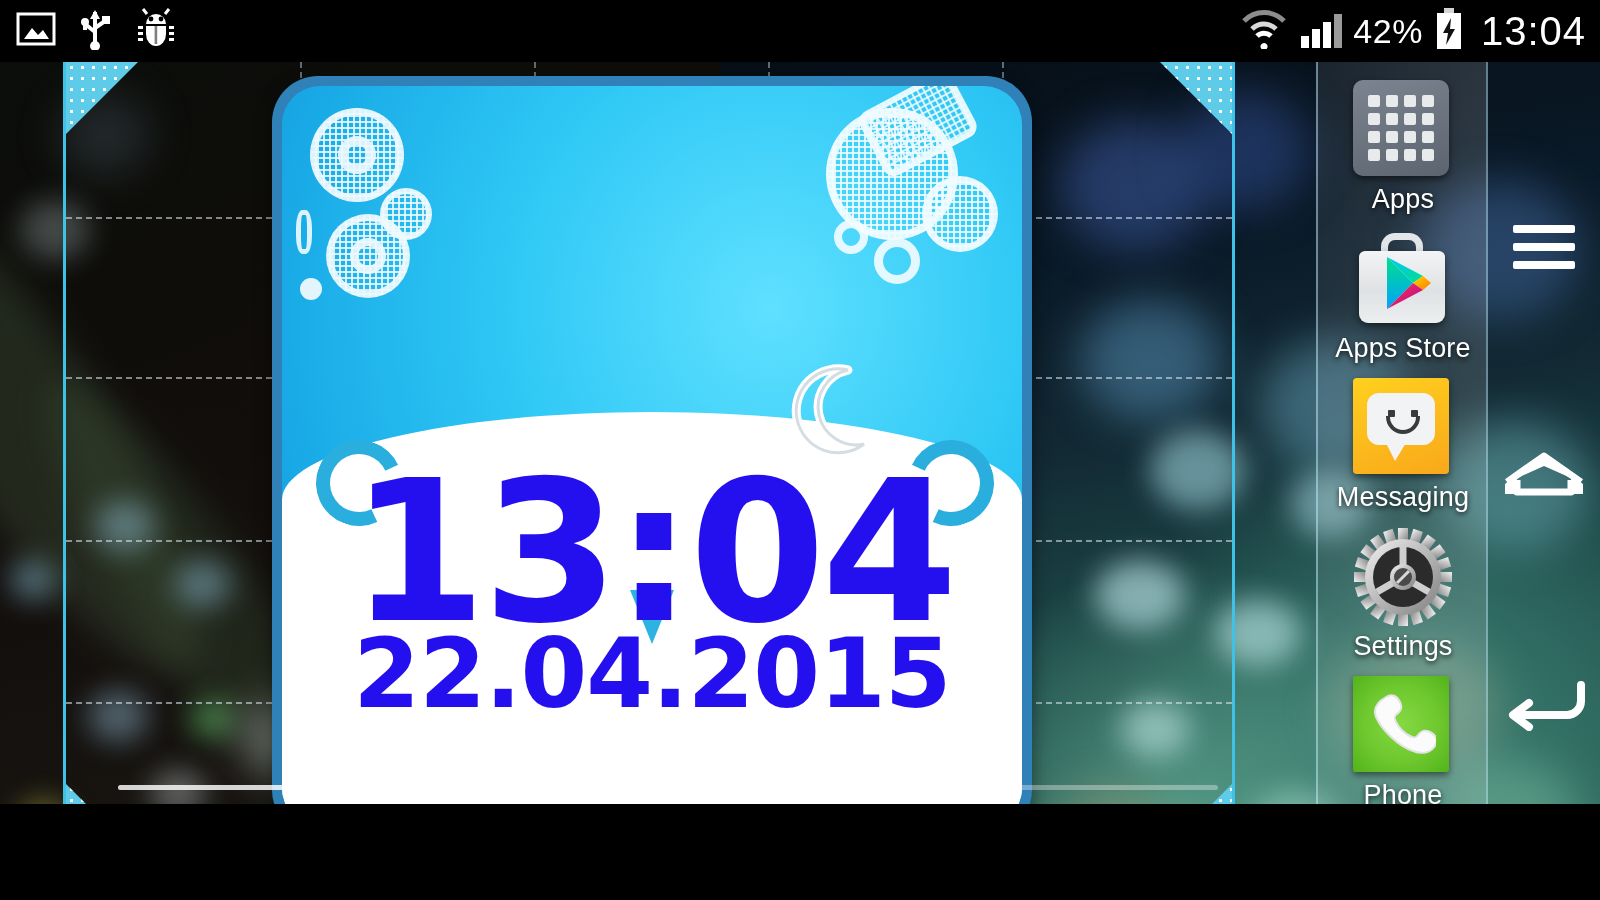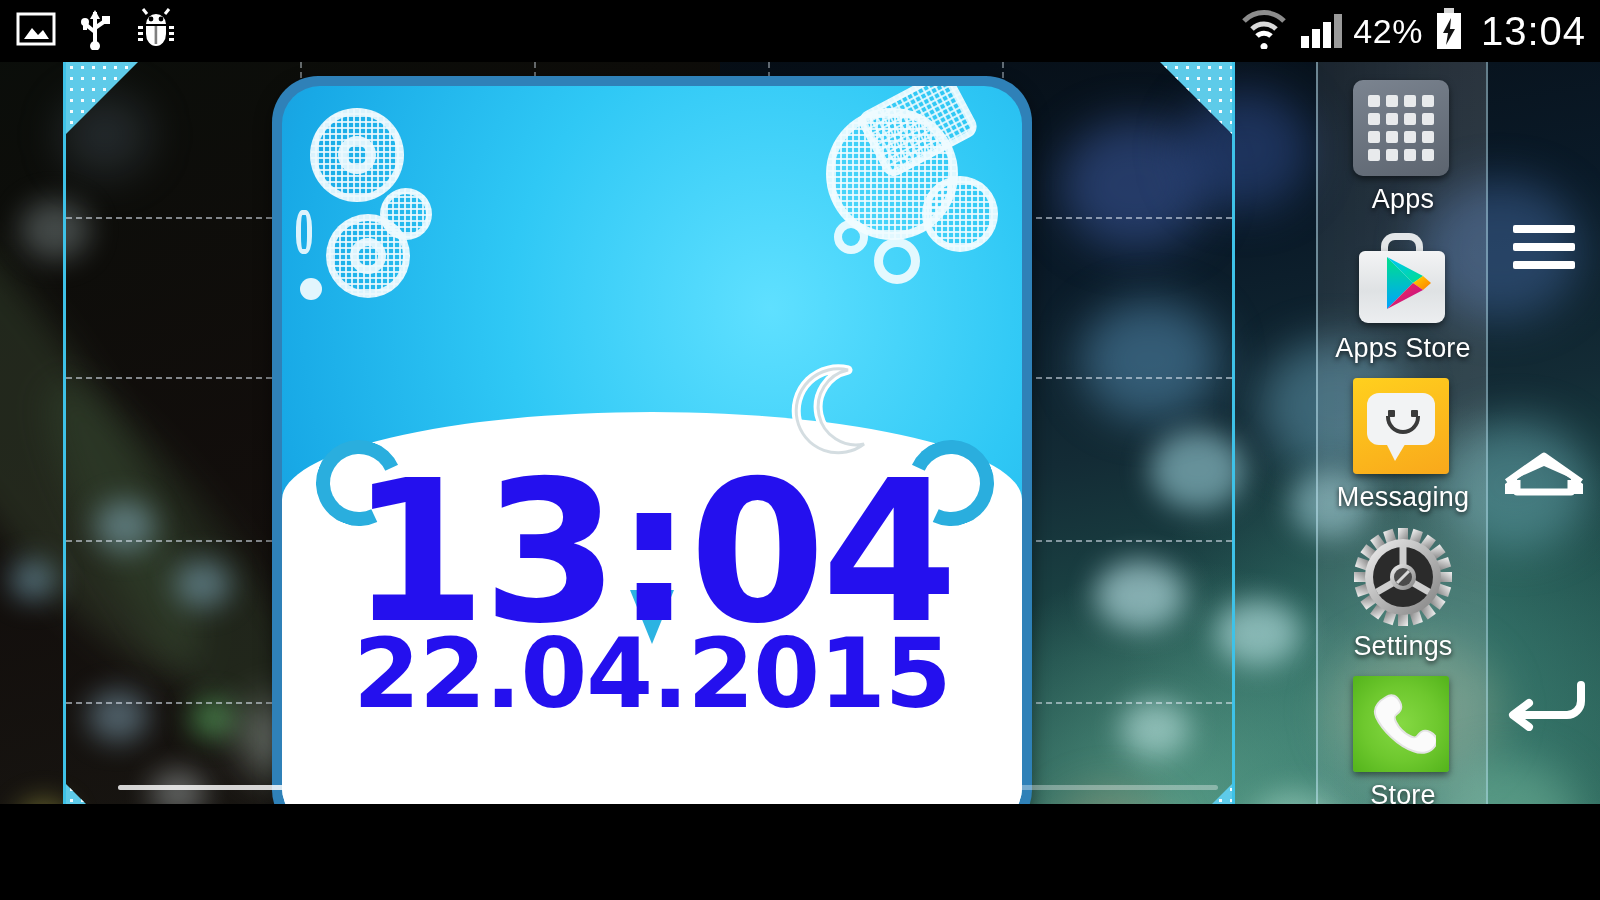--- a/index.html
+++ b/index.html
@@ -562,21 +562,21 @@
     </div>
 
     <div class="dock-item">
       <div class="dock-icon">
         <div class="ic-phone">
           <svg width="70" height="70" viewBox="0 0 70 70">
             <path d="M20 8 c6 -4 11 -1 14 5 c3 6 1 9 -3 12 c-3 2 -3 4 -1 8 c3 6 8 11 14 14 c4 2 6 2 8 -1 c3 -4 6 -6 12 -3 c6 3 9 8 5 14 c-4 6 -12 9 -22 5 C32 57 16 41 10 28 C6 18 13 12 20 8 z" fill="#fbfbfb" stroke="#e3e3e3" stroke-width="2"></path>
           </svg>
         </div>
       </div>
-      <div class="dock-label">Store</div>
+      <div class="dock-label">Phone</div>
     </div>
   </div>
 
   <div class="navbar">
     <div class="nav-btn">
       <span class="ic-menu">
         <span></span>
           <span></span>
           <span></span>
       </span>

